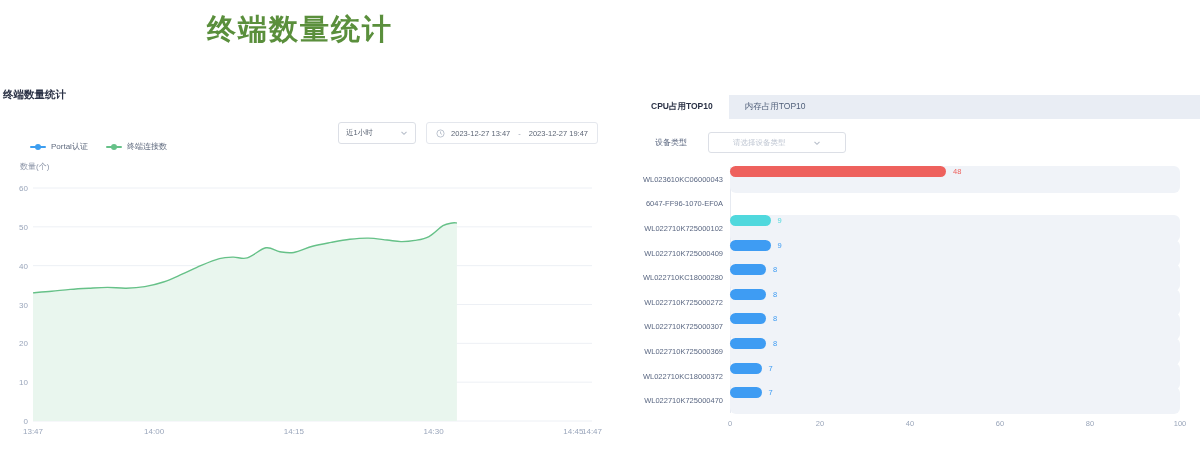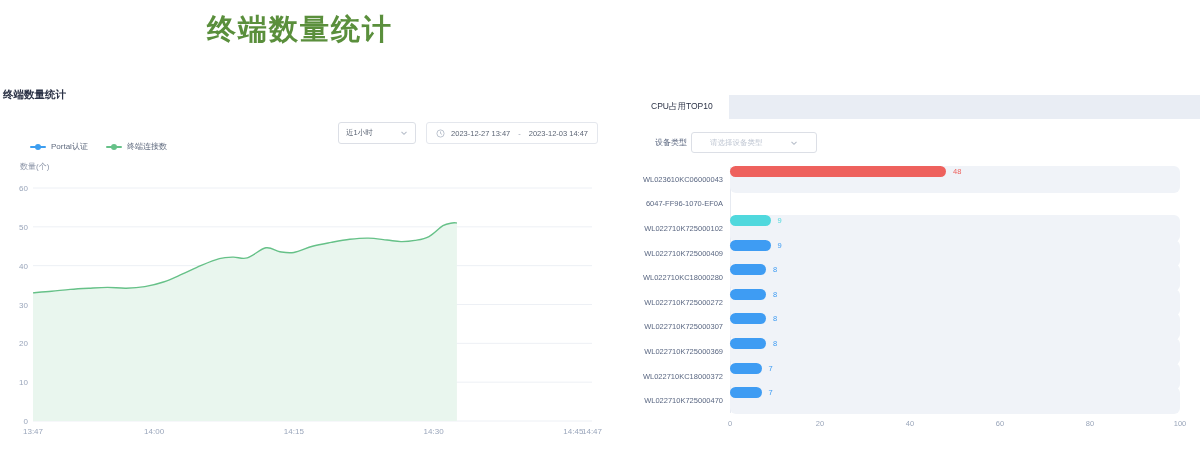--- a/index.html
+++ b/index.html
@@ -23,26 +23,26 @@
   .legend{position:absolute;left:30px;top:56px;display:flex;gap:18px;align-items:center;}
   .legend-item{display:flex;align-items:center;gap:5px;font-size:8px;color:#606b7f;cursor:pointer;}
   .legend-marker{position:relative;display:inline-block;width:16px;height:2px;border-radius:1px;}
   .legend-dot{position:absolute;left:5px;top:-2px;width:6px;height:6px;border-radius:50%;}
   .line-chart-svg{position:absolute;left:0;top:72px;overflow:visible;}
 
   
   .right-card{position:absolute;left:635px;top:95px;width:565px;height:361px;}
   .tabs{position:absolute;left:0;top:0;width:565px;height:24px;display:flex;background:#e9edf4;}
   .tab{display:flex;align-items:center;padding:0 16px;font-size:8.5px;color:#51607a;cursor:pointer;white-space:nowrap;}
-  .tab.active{background:#fff;color:#2b3246;font-weight:normal;}
-  .filter-row{position:absolute;left:20px;top:37px;display:flex;align-items:center;gap:4px;}
+  .tab.active{background:#fff;color:#2b3246;font-weight:bold;}
+  .filter-row{position:absolute;left:20px;top:37px;display:flex;align-items:center;gap:21px;}
   .filter-label{font-size:8px;color:#5c6880;}
   .filter-select{display:flex;align-items:center;justify-content:space-between;gap:6px;
                  width:88px;height:19px;border:1px solid #dcdfe6;border-radius:3px;
-                 padding:0 18px;font-size:7.5px;color:#bfc6d2;background:#fff;cursor:pointer;}
+                 padding:0 24px;font-size:7.5px;color:#bfc6d2;background:#fff;cursor:pointer;}
   .barchart{position:absolute;left:0;top:72px;width:565px;}
   .bar-rows{position:relative;}
   .axis-vline{position:absolute;left:95px;top:0;width:1px;background:#e6eaf1;}
   .bar-row{display:flex;align-items:center;height:24.6px;position:relative;}
   .bar-label{flex:0 0 88px;text-align:right;padding-right:7px;font-size:7.5px;color:#5a6782;white-space:nowrap;}
   .track-zone{position:relative;flex:0 0 450px;height:27px;}
   .bar-track{position:absolute;inset:0;background:#f0f3f8;border-radius:6px;}
   .bar-fill{position:absolute;left:0;top:0;height:11px;border-radius:6px;cursor:pointer;}
   .bar-value{position:absolute;top:1px;font-size:7.5px;white-space:nowrap;}
   .bar-xticks{position:relative;height:12px;margin-top:6px;font-size:7.5px;color:#9aa6ba;}
@@ -66,21 +66,21 @@
           <polyline points="1.5,2.8 4,5.3 6.5,2.8" fill="none" stroke="#b6bdc9" stroke-width="1.1"></polyline>
         </svg>
       </div>
       <div class="daterange">
         <svg width="9" height="9" viewBox="0 0 10 10">
           <circle cx="5" cy="5" r="4" fill="none" stroke="#b6bdc9" stroke-width="1"></circle>
           <polyline points="5,2.7 5,5 6.6,6" fill="none" stroke="#b6bdc9" stroke-width="1"></polyline>
         </svg>
         <span>2023-12-27 13:47</span>
         <span class="sep">-</span>
-        <span>2023-12-03 14:47</span>
+        <span>2023-12-27 19:47</span>
       </div>
     </div>
 
     <div class="legend" id="legend">
         <span class="legend-item">
           <span class="legend-marker" style="background: rgb(61, 158, 240);">
             <span class="legend-dot" style="background: rgb(61, 158, 240);"></span>
           </span>
           <span>Portal认证</span>
         </span>
@@ -115,20 +115,21 @@
         <text x="573.3666666666667" y="277" text-anchor="middle" font-size="8" fill="#9aa6bb">14:45</text>
         <text x="592" y="277" text-anchor="middle" font-size="8" fill="#9aa6bb">14:47</text>
         <path d="M33 135.85 C 36.105555555555554 135.5911111111111 45.422222222222224 134.87916666666666 51.63333333333333 134.29666666666668 C 57.84444444444444 133.7141666666667 64.05555555555556 132.8727777777778 70.26666666666667 132.35500000000002 C 76.47777777777777 131.83722222222224 82.6888888888889 131.51361111111112 88.9 131.19 C 95.11111111111111 130.86638888888888 101.32222222222222 130.41333333333333 107.53333333333333 130.41333333333333 C 113.74444444444444 130.41333333333333 119.95555555555555 131.31944444444446 126.16666666666666 131.19 C 132.37777777777777 131.06055555555554 138.5888888888889 130.67222222222222 144.8 129.63666666666666 C 151.01111111111112 128.6011111111111 157.22222222222223 127.0477777777778 163.43333333333334 124.97666666666669 C 169.64444444444445 122.90555555555558 175.85555555555555 119.92833333333334 182.06666666666666 117.21000000000001 C 188.27777777777777 114.49166666666667 194.48888888888888 111.25555555555557 200.7 108.66666666666669 C 206.9111111111111 106.0777777777778 213.89861111111108 103.10055555555557 219.33333333333331 101.67666666666668 C 224.76805555555555 100.25277777777778 228.65 100.25277777777778 233.30833333333334 100.12333333333333 C 237.96666666666667 99.99388888888889 241.84861111111113 102.45333333333335 247.28333333333336 100.9 C 252.7180555555556 99.34666666666666 260.4819444444445 91.83888888888887 265.9166666666667 90.80333333333331 C 271.3513888888889 89.76777777777775 275.23333333333335 93.91 279.89166666666665 94.68666666666667 C 284.54999999999995 95.46333333333334 288.43194444444447 96.36944444444445 293.8666666666667 95.46333333333334 C 299.3013888888889 94.55722222222222 306.2888888888889 90.93277777777779 312.5 89.25 C 318.7111111111111 87.56722222222221 324.9222222222222 86.53166666666664 331.1333333333333 85.36666666666665 C 337.34444444444443 84.20166666666665 343.55555555555554 82.97194444444446 349.76666666666665 82.26000000000002 C 355.97777777777776 81.54805555555558 362.18888888888887 80.96555555555555 368.4 81.095 C 374.6111111111111 81.22444444444444 381.5986111111111 82.45416666666667 387.0333333333333 83.03666666666666 C 392.4680555555555 83.61916666666666 396.34999999999997 84.52527777777779 401.0083333333333 84.59 C 405.6666666666667 84.65472222222222 410.325 84.26638888888887 414.98333333333335 83.42499999999998 C 419.6416666666667 82.5836111111111 424.30000000000007 82.00111111111113 428.95833333333337 79.54166666666669 C 433.6166666666667 77.08222222222224 439.0513888888888 70.93361111111113 442.9333333333333 68.66833333333335 C 446.81527777777774 66.40305555555557 449.92083333333335 66.40305555555557 452.25 65.95000000000002 C 454.57916666666665 65.49694444444447 456.1319444444444 65.95000000000002 456.9083333333333 65.95000000000002 L 456.9083333333333 264 L 33 264 Z" fill="#e9f6ee" stroke="none"></path>
         <path d="M33 135.85 C 36.105555555555554 135.5911111111111 45.422222222222224 134.87916666666666 51.63333333333333 134.29666666666668 C 57.84444444444444 133.7141666666667 64.05555555555556 132.8727777777778 70.26666666666667 132.35500000000002 C 76.47777777777777 131.83722222222224 82.6888888888889 131.51361111111112 88.9 131.19 C 95.11111111111111 130.86638888888888 101.32222222222222 130.41333333333333 107.53333333333333 130.41333333333333 C 113.74444444444444 130.41333333333333 119.95555555555555 131.31944444444446 126.16666666666666 131.19 C 132.37777777777777 131.06055555555554 138.5888888888889 130.67222222222222 144.8 129.63666666666666 C 151.01111111111112 128.6011111111111 157.22222222222223 127.0477777777778 163.43333333333334 124.97666666666669 C 169.64444444444445 122.90555555555558 175.85555555555555 119.92833333333334 182.06666666666666 117.21000000000001 C 188.27777777777777 114.49166666666667 194.48888888888888 111.25555555555557 200.7 108.66666666666669 C 206.9111111111111 106.0777777777778 213.89861111111108 103.10055555555557 219.33333333333331 101.67666666666668 C 224.76805555555555 100.25277777777778 228.65 100.25277777777778 233.30833333333334 100.12333333333333 C 237.96666666666667 99.99388888888889 241.84861111111113 102.45333333333335 247.28333333333336 100.9 C 252.7180555555556 99.34666666666666 260.4819444444445 91.83888888888887 265.9166666666667 90.80333333333331 C 271.3513888888889 89.76777777777775 275.23333333333335 93.91 279.89166666666665 94.68666666666667 C 284.54999999999995 95.46333333333334 288.43194444444447 96.36944444444445 293.8666666666667 95.46333333333334 C 299.3013888888889 94.55722222222222 306.2888888888889 90.93277777777779 312.5 89.25 C 318.7111111111111 87.56722222222221 324.9222222222222 86.53166666666664 331.1333333333333 85.36666666666665 C 337.34444444444443 84.20166666666665 343.55555555555554 82.97194444444446 349.76666666666665 82.26000000000002 C 355.97777777777776 81.54805555555558 362.18888888888887 80.96555555555555 368.4 81.095 C 374.6111111111111 81.22444444444444 381.5986111111111 82.45416666666667 387.0333333333333 83.03666666666666 C 392.4680555555555 83.61916666666666 396.34999999999997 84.52527777777779 401.0083333333333 84.59 C 405.6666666666667 84.65472222222222 410.325 84.26638888888887 414.98333333333335 83.42499999999998 C 419.6416666666667 82.5836111111111 424.30000000000007 82.00111111111113 428.95833333333337 79.54166666666669 C 433.6166666666667 77.08222222222224 439.0513888888888 70.93361111111113 442.9333333333333 68.66833333333335 C 446.81527777777774 66.40305555555557 449.92083333333335 66.40305555555557 452.25 65.95000000000002 C 454.57916666666665 65.49694444444447 456.1319444444444 65.95000000000002 456.9083333333333 65.95000000000002" fill="none" stroke="#66c188" stroke-width="1.4"></path>
       </svg>
   </div>
 
   <div class="right-card">
     <div class="tabs" id="tabs">
         <div class="tab active">CPU占用TOP10</div>
+        <div class="tab">内存占用TOP10</div>
       </div>
 
     <div class="filter-row">
       <span class="filter-label">设备类型</span>
       <div class="filter-select">
         <span>请选择设备类型</span>
         <svg class="chev-icon" width="8" height="8" viewBox="0 0 8 8">
           <polyline points="1.5,2.8 4,5.3 6.5,2.8" fill="none" stroke="#b6bdc9" stroke-width="1.1"></polyline>
         </svg>
       </div>

